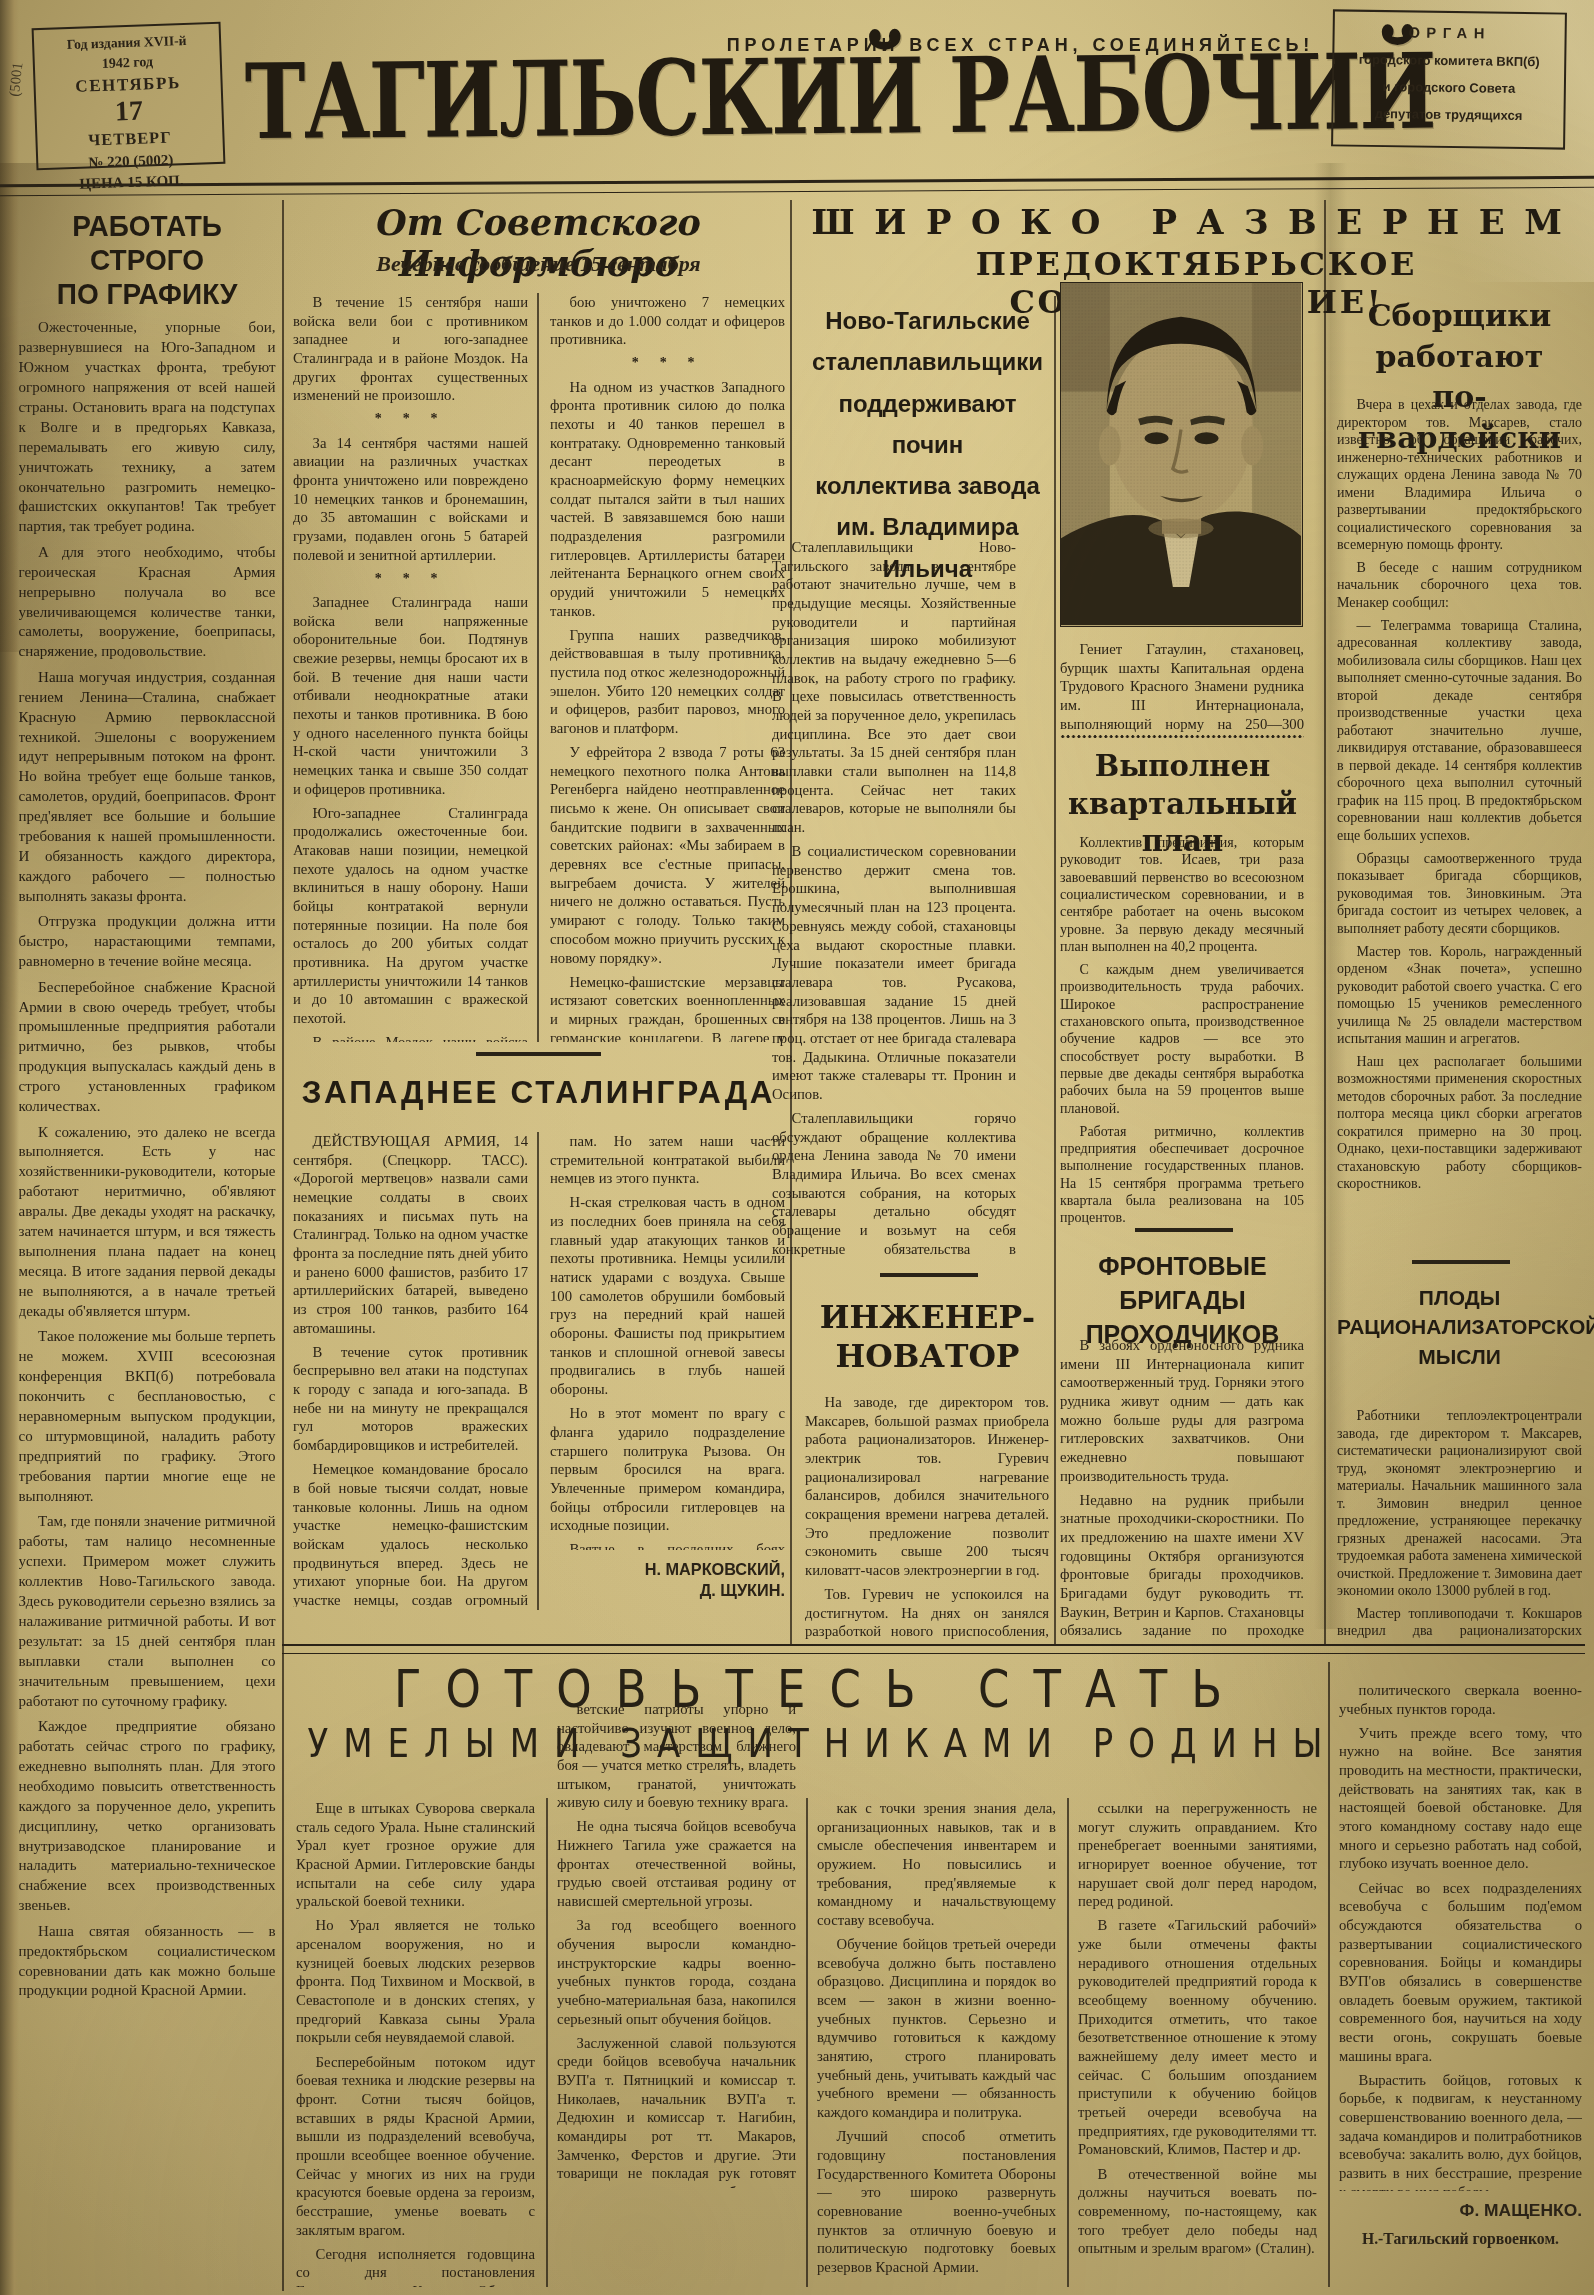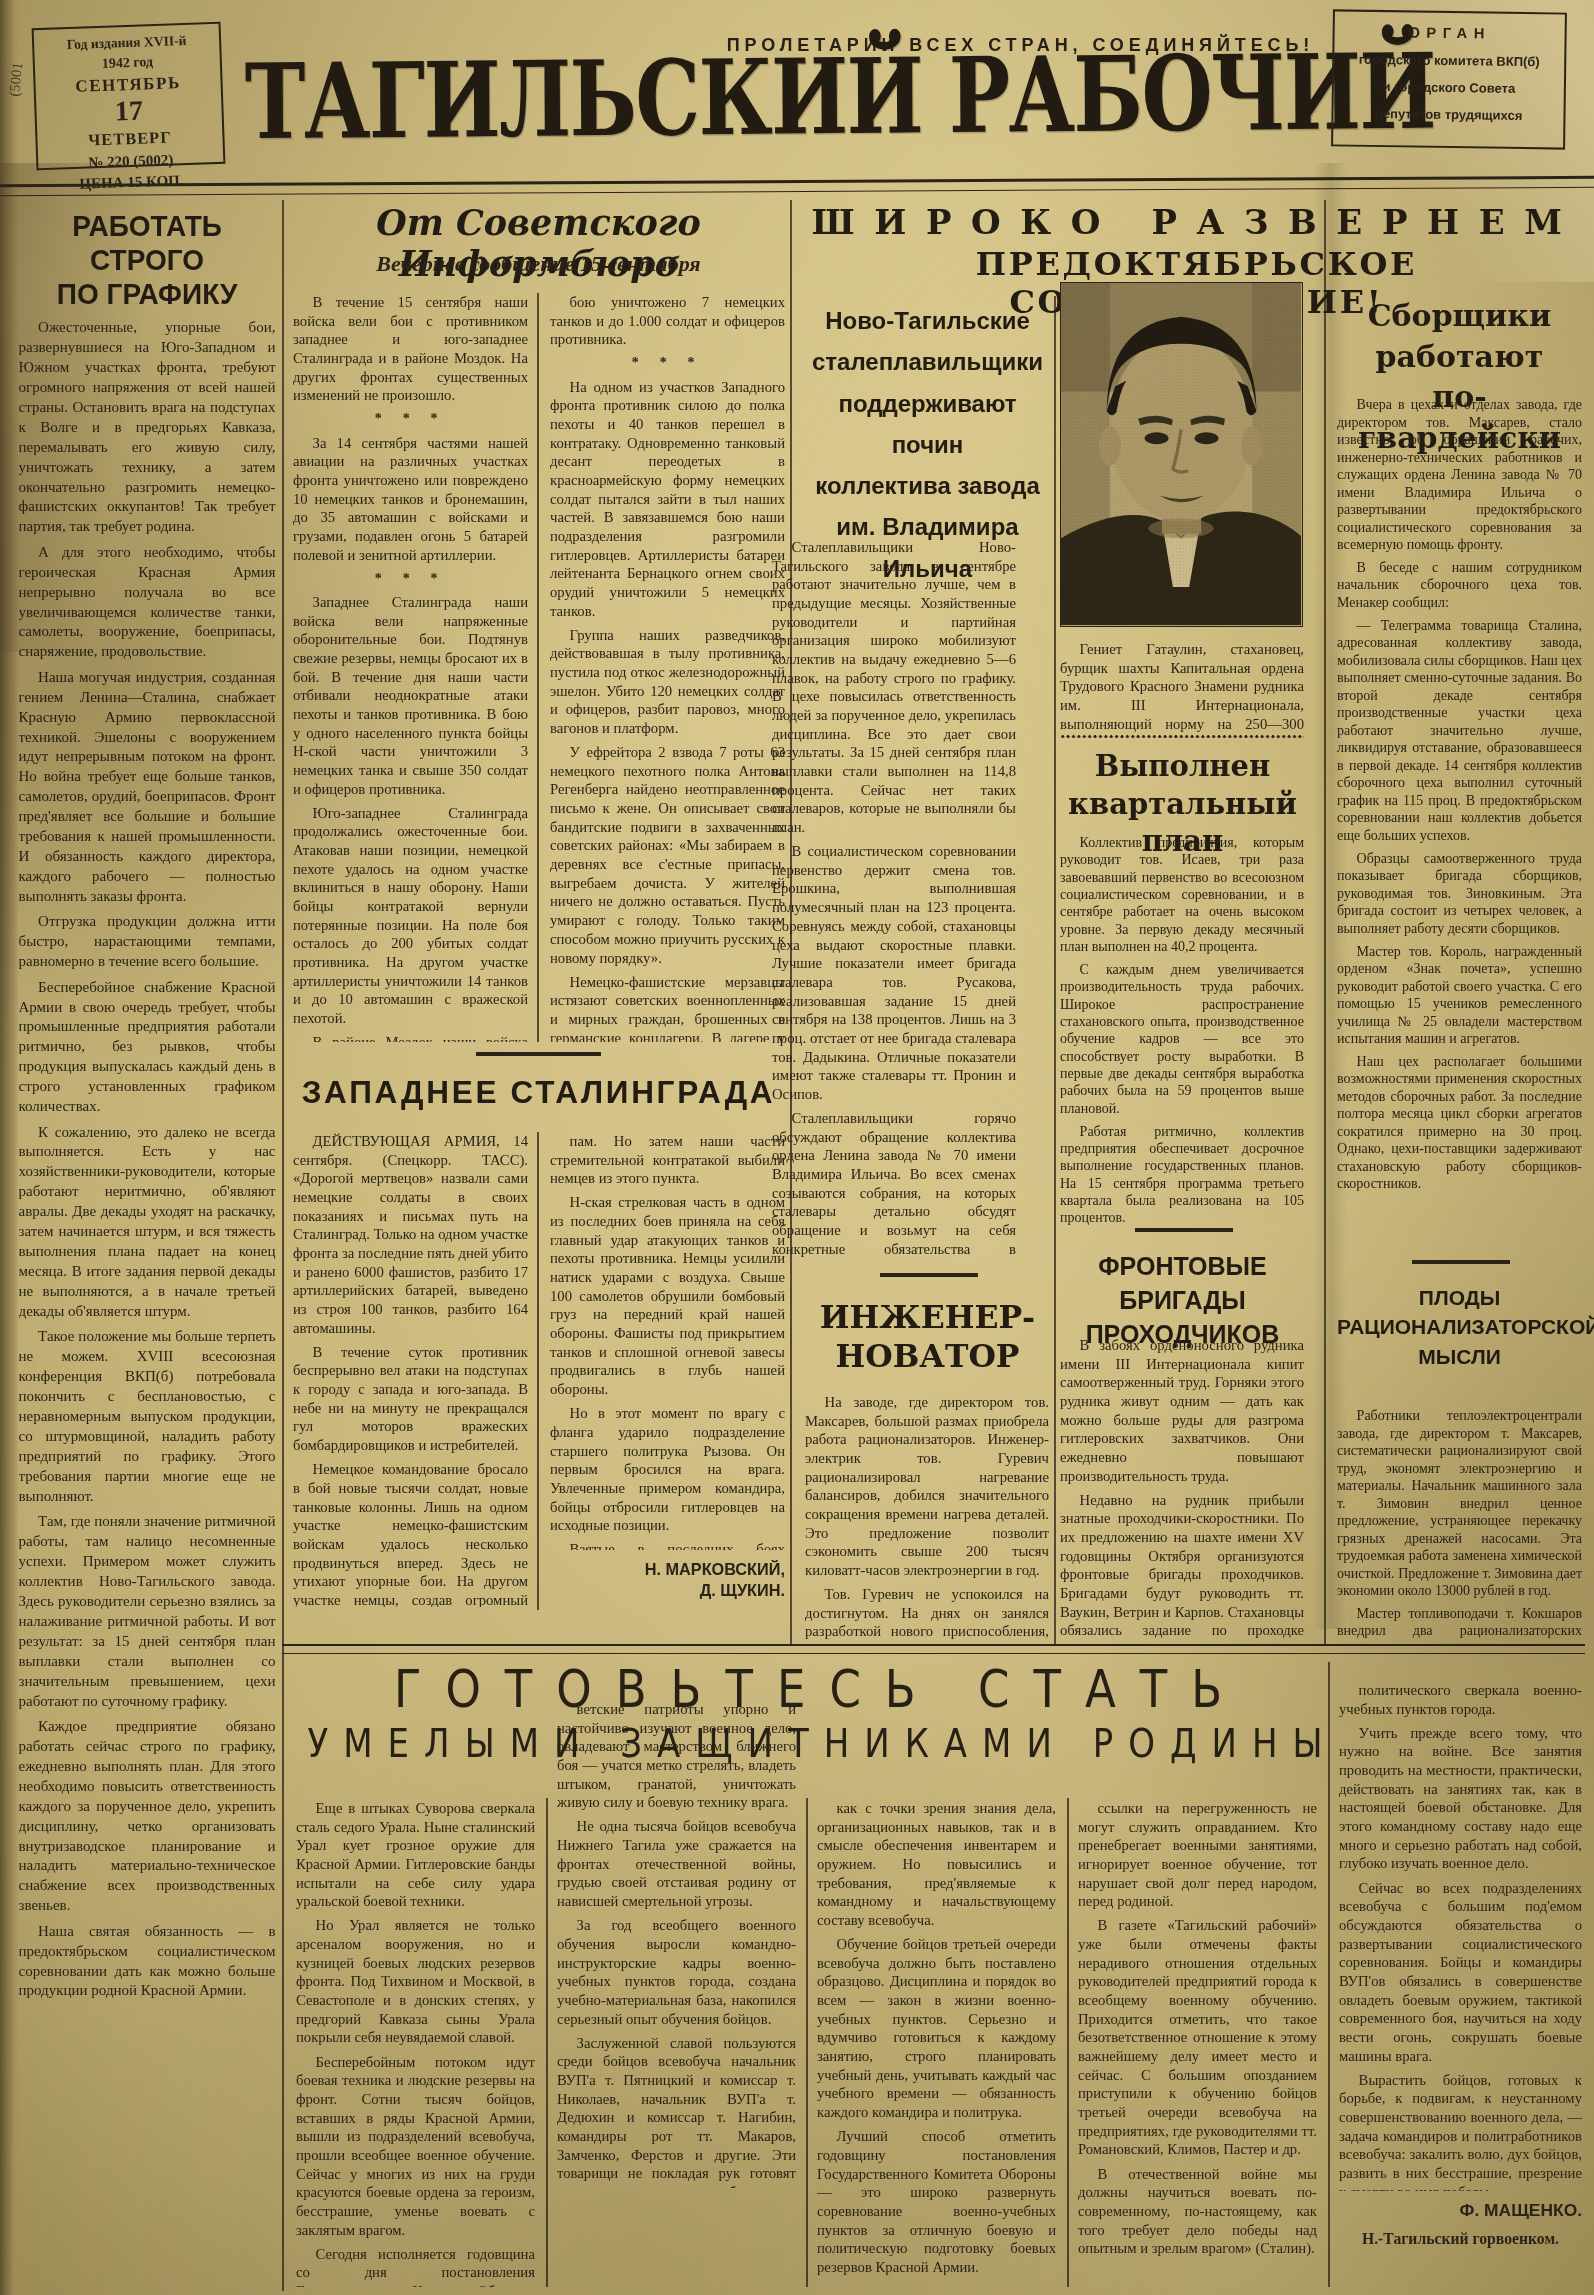--- a/index.html
+++ b/index.html
@@ -133,21 +133,21 @@
   <div class="abs vrule" style="left:1324px;top:200px;height:1445px;"></div>
 
   <div class="abs hl-sans" id="ed-title">
     <div>РАБОТАТЬ СТРОГО</div>
     <div>ПО ГРАФИКУ</div>
   </div>
   <div class="abs col" style="left:18.5px;top:318px;width:257px;height:1969px;font-size:15px;line-height:1.33;">
     <p>Ожесточенные, упорные бои, развернувшиеся на Юго-Западном и Южном участках фронта, требуют огромного напряжения от всей нашей страны. Остановить врага на подступах к Волге и в предгорьях Кавказа, перемалывать его живую силу, уничтожать технику, а затем окончательно разгромить немецко-фашистских оккупантов! Так требует партия, так требует родина.</p>
     <p>А для этого необходимо, чтобы героическая Красная Армия непрерывно получала во все увеличивающемся количестве танки, самолеты, вооружение, боеприпасы, снаряжение, продовольствие.</p>
     <p>Наша могучая индустрия, созданная гением Ленина—Сталина, снабжает Красную Армию первоклассной техникой. Эшелоны с вооружением идут непрерывным потоком на фронт. Но война требует еще больше танков, самолетов, орудий, боеприпасов. Фронт пред'являет все большие и большие требования к нашей промышленности. И обязанность каждого директора, каждого рабочего — полностью выполнять заказы фронта.</p>
-    <p>Отгрузка продукции должна итти быстро, нарастающими темпами, равномерно в течение всего большие.</p>
+    <p>Отгрузка продукции должна итти быстро, нарастающими темпами, равномерно в течение войне месяца.</p>
     <p>Бесперебойное снабжение Красной Армии в свою очередь требует, чтобы промышленные предприятия работали ритмично, без рывков, чтобы продукция выпускалась каждый день в строго установленных графиком количествах.</p>
     <p>К сожалению, это далеко не всегда выполняется. Есть у нас хозяйственники-руководители, которые работают неритмично, об'являют авралы. Две декады уходят на раскачку, затем начинается штурм, и вся тяжесть выполнения плана падает на конец месяца. В итоге задания первой декады не выполняются, а в начале третьей декады об'является штурм.</p>
     <p>Такое положение мы больше терпеть не можем. XVIII всесоюзная конференция ВКП(б) потребовала покончить с бесплановостью, с неравномерным выпуском продукции, со штурмовщиной, наладить работу предприятий по графику. Этого требования партии многие еще не выполняют.</p>
     <p>Там, где поняли значение ритмичной работы, там налицо несомненные успехи. Примером может служить коллектив Ново-Тагильского завода. Здесь руководители серьезно взялись за налаживание ритмичной работы. И вот результат: за 15 дней сентября план выплавки стали выполнен со значительным превышением, цехи работают по суточному графику.</p>
     <p>Каждое предприятие обязано работать сейчас строго по графику, ежедневно выполнять план. Для этого необходимо повысить ответственность каждого за порученное дело, укрепить дисциплину, четко организовать внутризаводское планирование и наладить материально-техническое снабжение всех производственных звеньев.</p>
     <p>Наша святая обязанность — в предоктябрьском социалистическом соревновании дать как можно больше продукции родной Красной Армии.</p>
   </div>
 
   <div class="abs hl-serif" id="info-title">От Советского Информбюро</div>
   <div class="abs" id="info-sub">Вечернее сообщение 15 сентября</div>

